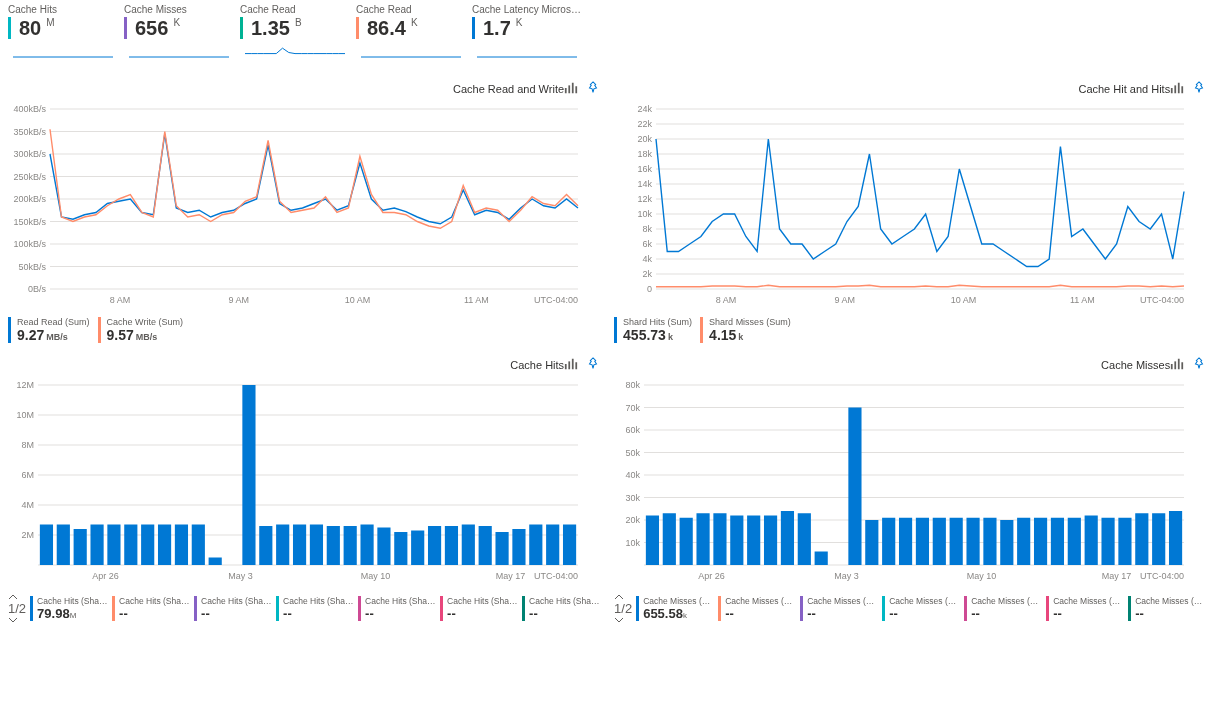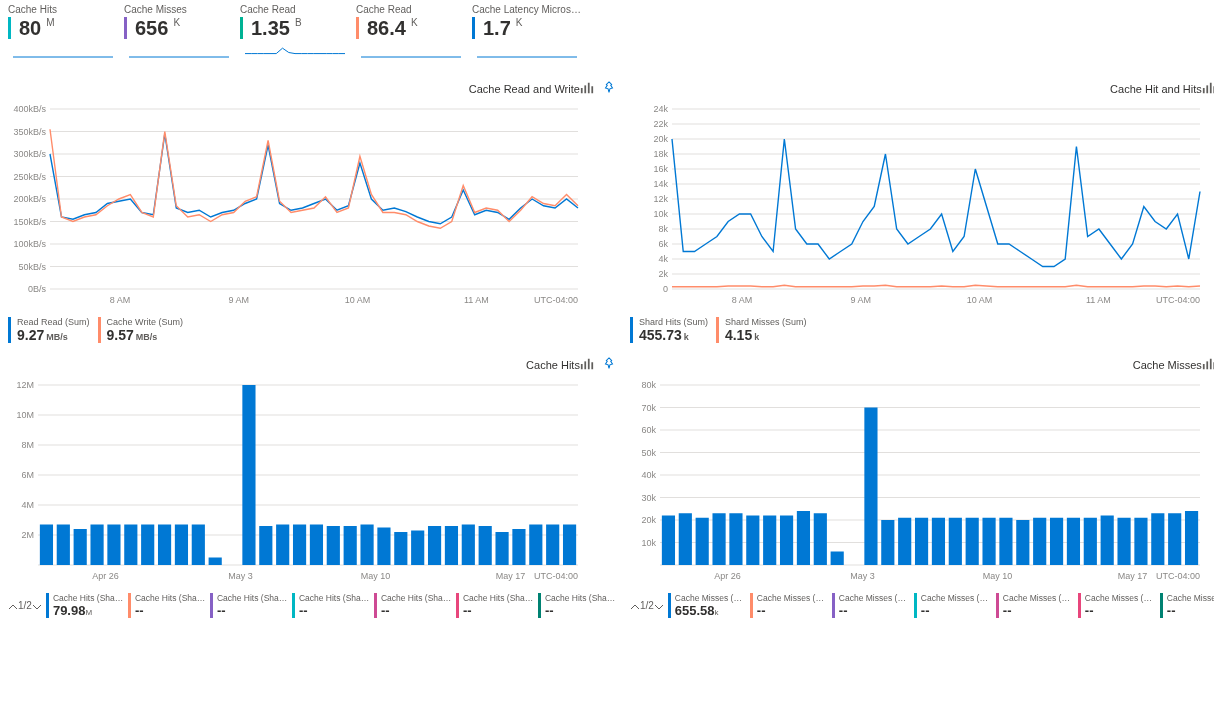--- a/index.html
+++ b/index.html
@@ -24,21 +24,21 @@
   .axis-text{font-size:9px;fill:#8a8886}
   .grid-line{stroke:#e1dfdd;stroke-width:1}
   .series-line{fill:none;stroke-width:1.4}
   
   .legend-row{display:flex;gap:8px;margin-top:6px;align-items:center}
   .legend-item{display:flex;flex-direction:column;border-left:3px solid transparent;padding-left:6px}
   .legend-item .lname{font-size:9px;color:#605e5c}
   .legend-item .lvalue{font-size:14px;font-weight:600}
   .legend-item .lvalue .lu{font-size:9px;font-weight:700;color:#605e5c;margin-left:2px}
   .shards-row{display:flex;gap:4px;align-items:center;margin-top:6px}
-  .pager{display:flex;flex-direction:row;align-items:flex-end;font-size:10px;color:#605e5c}
+  .pager{display:flex;flex-direction:column;align-items:flex-start;font-size:13px;color:#605e5c}
   .pager svg{width:10px;height:8px;fill:#605e5c}
   .shard-item{display:flex;flex-direction:column;border-left:3px solid transparent;padding-left:4px;width:78px}
   .shard-item .sn{font-size:8.5px;color:#605e5c;white-space:nowrap;overflow:hidden;text-overflow:ellipsis}
   .shard-item .sv{font-size:13px;font-weight:600}
   .shard-item .sv .su{font-size:8px;font-weight:400;color:#605e5c}
 </style>
 </head>
 <body>
 
 <div class="metrics-strip" id="metrics-strip">

